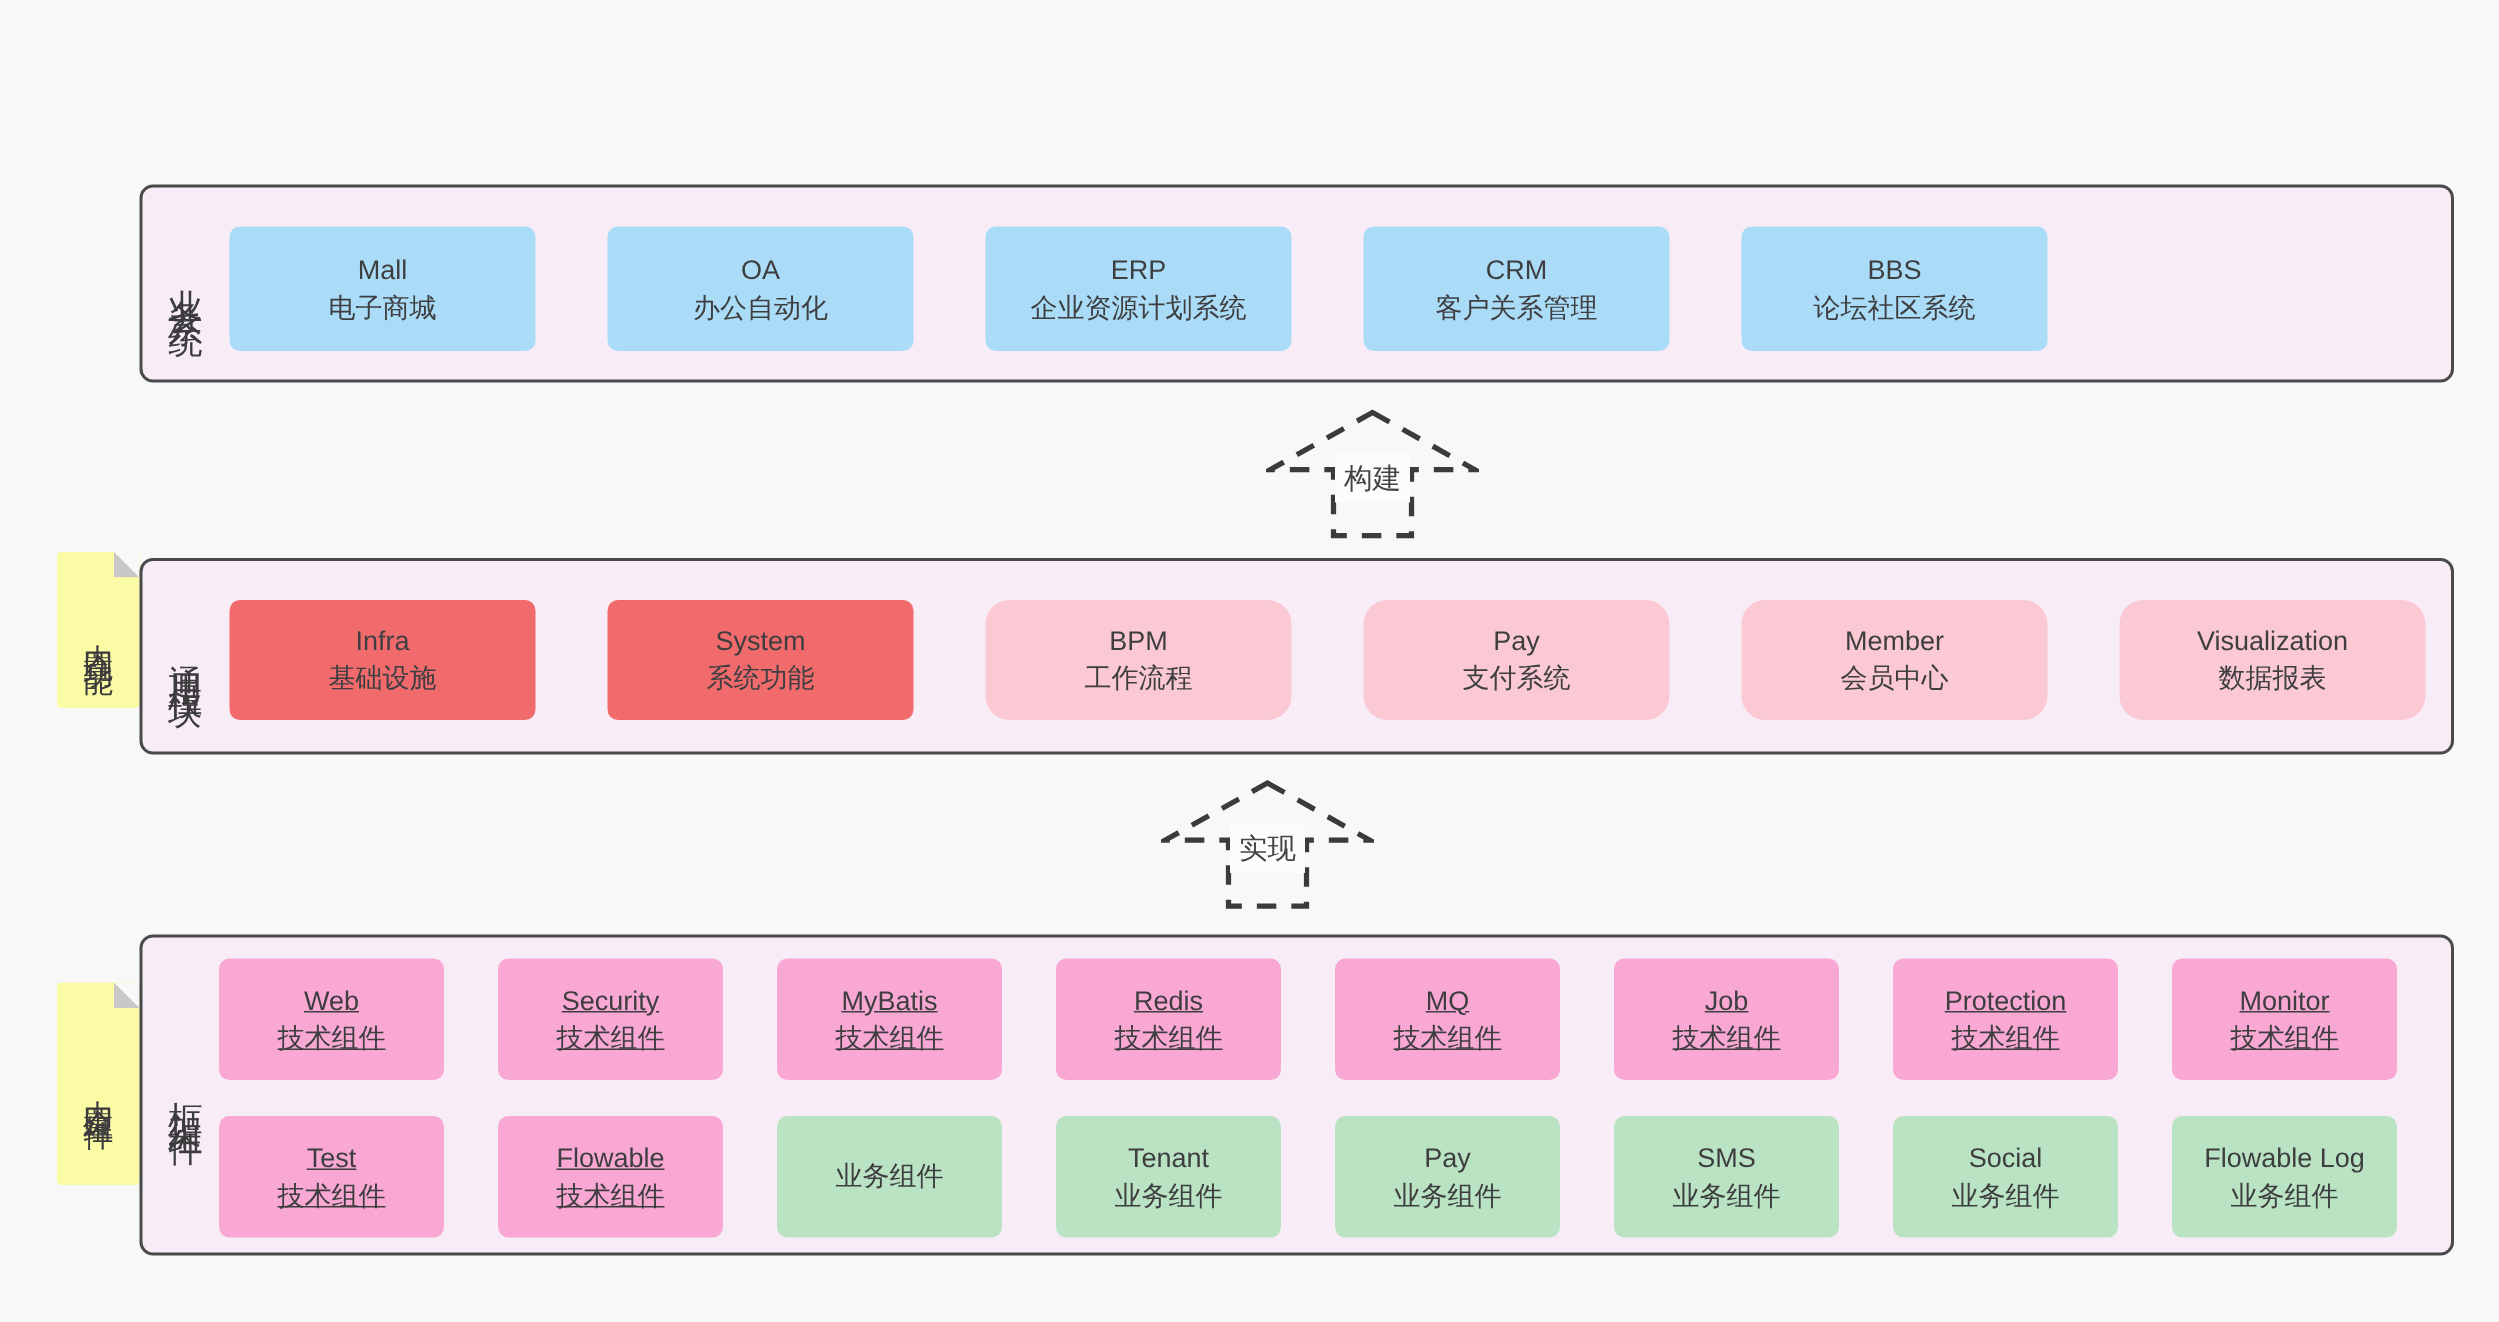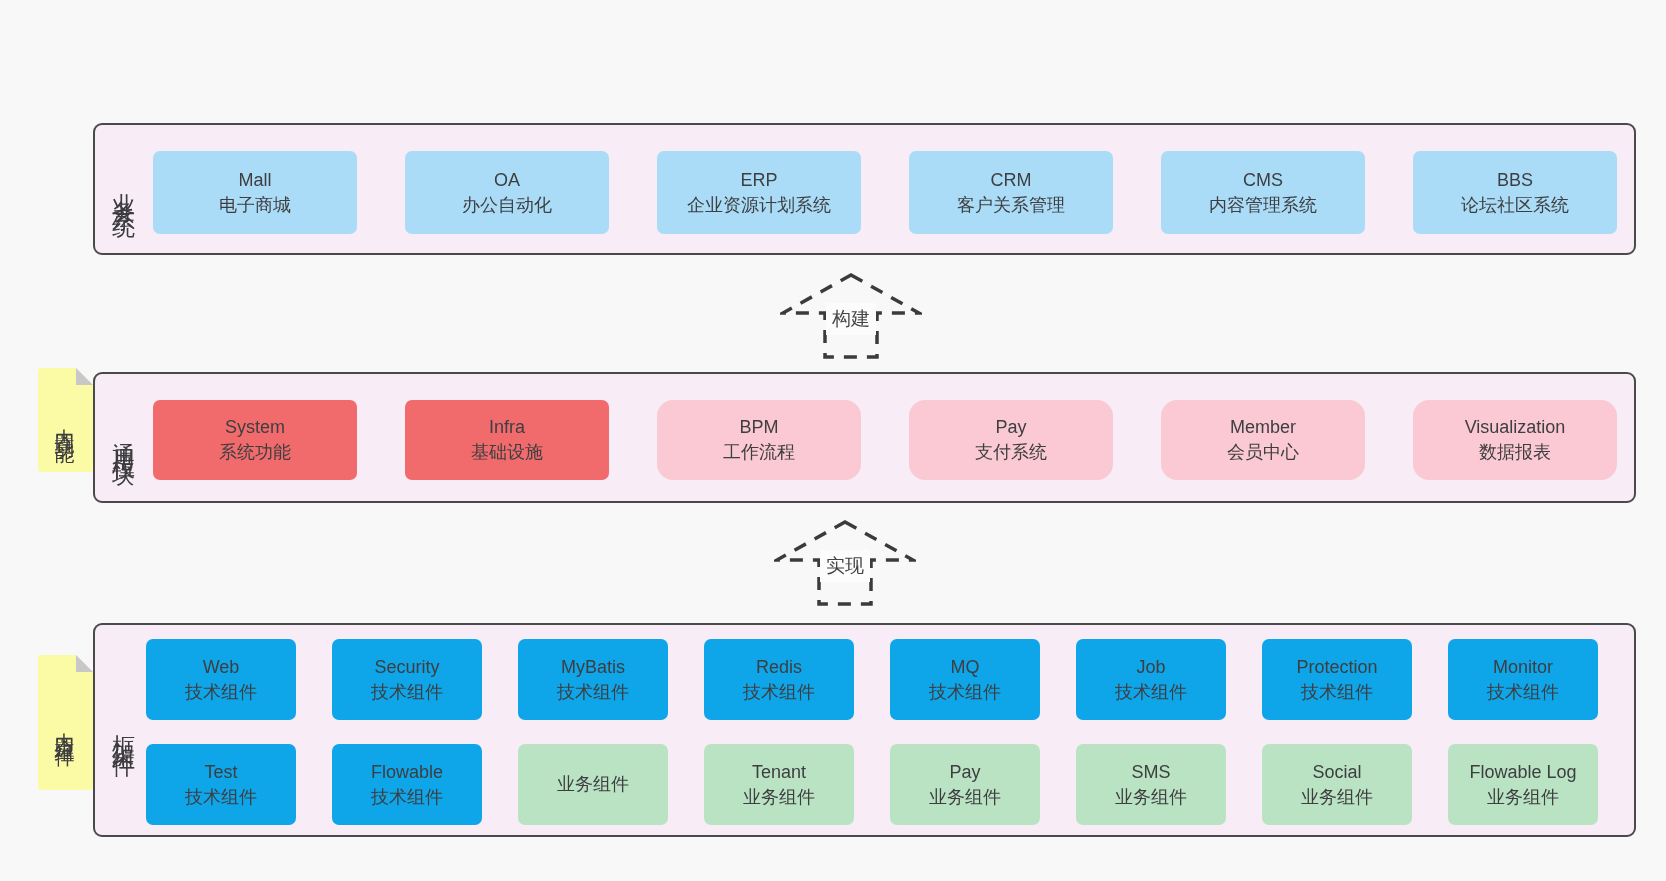--- a/index.html
+++ b/index.html
@@ -33,39 +33,39 @@
   .row-2{top:119px;}
   .boxes-grid .box{width:150px;height:81px;}
   .box{
     border-radius:7px;display:flex;flex-direction:column;
     align-items:center;justify-content:center;text-align:center;
     font-size:18px;line-height:25px;box-sizing:border-box;padding:16px 13px;
   }
   .blue{background:#aadcf8;}
   .red{background:#f16b6d;}
   .pink{background:#fac9d3;border-radius:16px;}
-  .green{background:#0ea5e9;}
+  .green{background:#f9a8d4;text-decoration:underline;}
   .lightgreen{background:#b9e3c3;}
   .note{
     position:absolute;left:38px;width:55px;background:#fbfaa5;
     border-radius:3px;z-index:0;
   }
   .note-mid{top:368px;height:104px;}
   .note-bot{top:655px;height:135px;}
   .note-cut,.note-fold{position:absolute;top:0;right:0;width:17px;height:17px;}
   .note-cut{background:#f8f8f8;clip-path:polygon(0 0,100% 0,100% 100%);}
   .note-fold{background:#c8c8c8;clip-path:polygon(0 0,0 100%,100% 100%);}
   .note-text{
     position:absolute;left:50%;top:53%;transform:translate(-50%,-50%);
     writing-mode:vertical-rl;text-orientation:upright;
     font-size:20px;letter-spacing:5px;color:#3c3c3e;white-space:nowrap;
   }
   .layer{z-index:1;}
   .arrow{position:absolute;width:142px;height:90px;z-index:1;}
-  .arrow-1{left:780px;top:271px;}
+  .arrow-1{left:844px;top:271px;}
   .arrow-2{left:774px;top:518px;text-decoration:underline;}
   .arrow svg{position:absolute;left:0;top:0;}
   .arrow-label{
     position:absolute;left:50%;top:48px;transform:translate(-50%,-50%);
     background:#fcfcfc;padding:3px 6px;font-size:19px;color:#444;
     white-space:nowrap;z-index:2;
   }
 </style>
 </head>
 <body>
@@ -94,47 +94,43 @@
     </div>
     <div class="box blue">
       <div>ERP</div>
       <div>企业资源计划系统</div>
     </div>
     <div class="box blue">
       <div>CRM</div>
       <div>客户关系管理</div>
     </div>
     <div class="box blue">
-      <div>CMS</div>
-      <div>内容管理系统</div>
-    </div>
-    <div class="box blue">
       <div>BBS</div>
       <div>论坛社区系统</div>
     </div>
   </div>
 </section>
 
 <div class="arrow arrow-1">
   <svg width="142" height="90" viewBox="0 0 142 90">
     <polygon points="71,4 139,42 97,42 97,86 45,86 45,42 3,42" fill="none" stroke="#3b3b3b" stroke-width="3.5" stroke-dasharray="13,10"></polygon>
   </svg>
   <span class="arrow-label">构建</span>
 </div>
 
 <section class="layer layer-2">
   <div class="vlabel">通用模块</div>
   <div class="boxes boxes-wide">
     <div class="box red">
+      <div>Infra</div>
+      <div>基础设施</div>
+    </div>
+    <div class="box red">
       <div>System</div>
       <div>系统功能</div>
-    </div>
-    <div class="box red">
-      <div>Infra</div>
-      <div>基础设施</div>
     </div>
     <div class="box pink">
       <div>BPM</div>
       <div>工作流程</div>
     </div>
     <div class="box pink">
       <div>Pay</div>
       <div>支付系统</div>
     </div>
     <div class="box pink">

